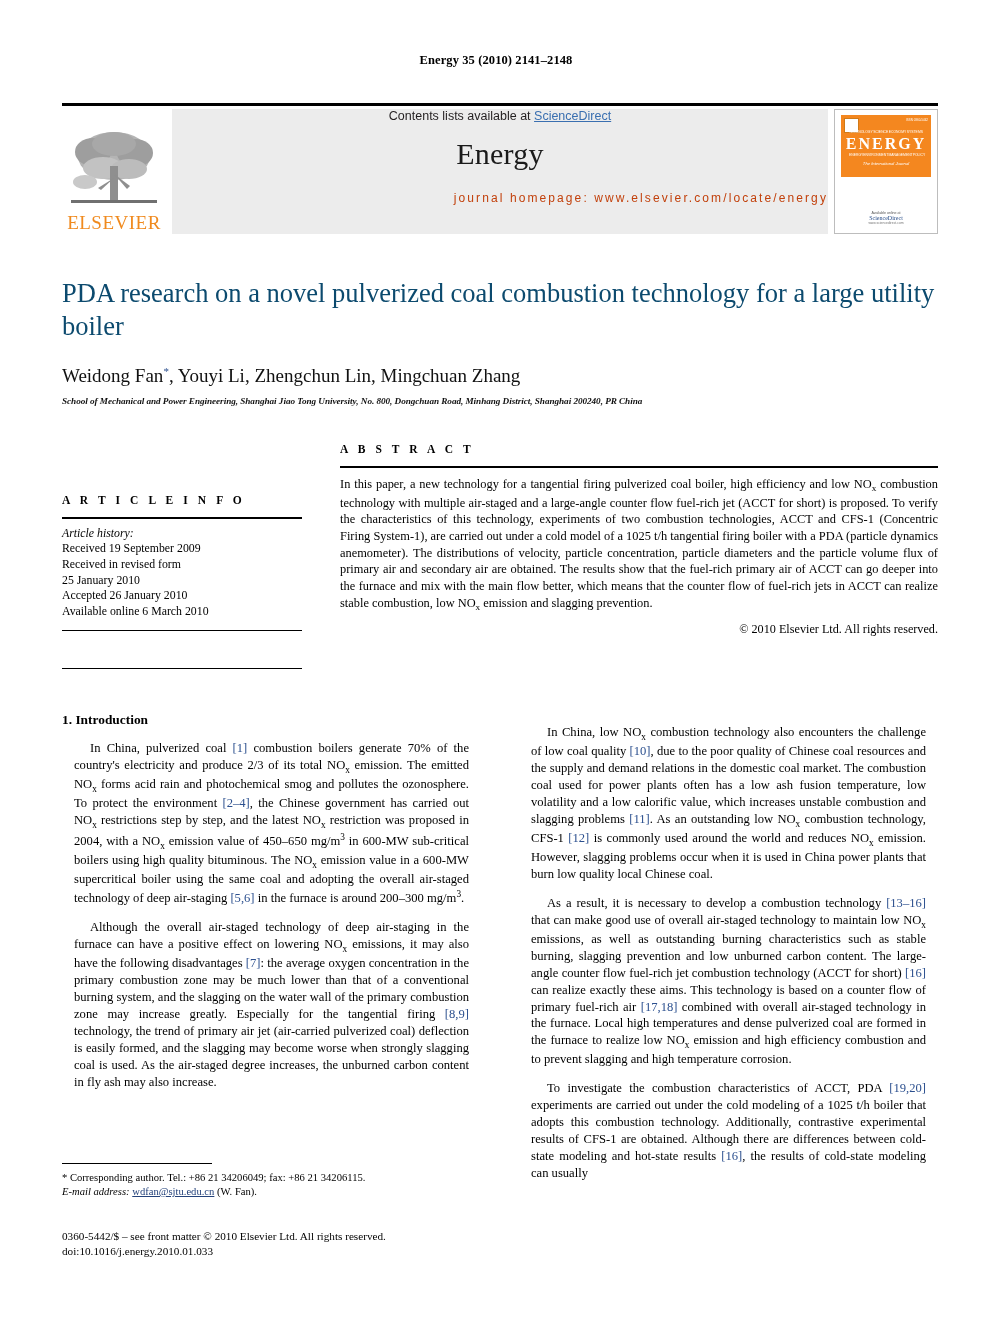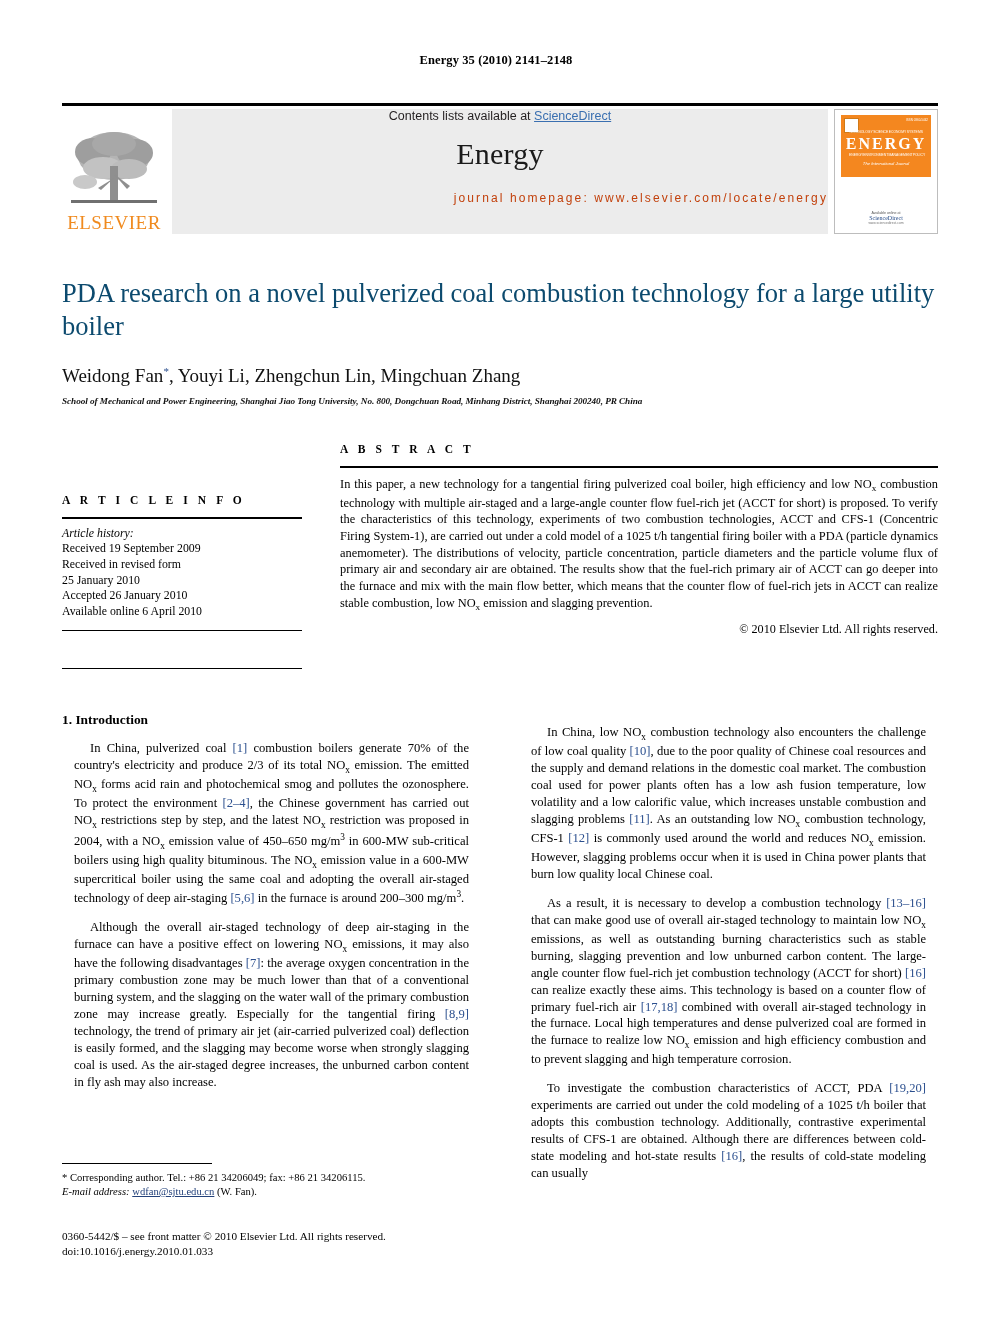--- a/index.html
+++ b/index.html
@@ -361,21 +361,21 @@
 
     <div class="col-info">
       <div class="sec-head">A R T I C L E   I N F O</div>
       <div class="rule-thick"></div>
       <div class="info-body">
         <div class="ital">Article history:</div>
         <div>Received 19 September 2009</div>
         <div>Received in revised form</div>
         <div>25 January 2010</div>
         <div>Accepted 26 January 2010</div>
-        <div>Available online 6 April 2010</div>
+        <div>Available online 6 March 2010</div>
       </div>
       <div class="rule-thin"></div>
     </div>
 
     <div class="col-abs">
       <div class="sec-head">A B S T R A C T</div>
       <div class="rule-thick"></div>
       <div class="abs-body">In this paper, a new technology for a tangential firing pulverized coal boiler, high efficiency and low NO<sub>x</sub> combustion technology with multiple air-staged and a large-angle counter flow fuel-rich jet (ACCT for short) is proposed. To verify the characteristics of this technology, experiments of two combustion technologies, ACCT and CFS-1 (Concentric Firing System-1), are carried out under a cold model of a 1025&nbsp;t/h tangential firing boiler with a PDA (particle dynamics anemometer). The distributions of velocity, particle concentration, particle diameters and the particle volume flux of primary air and secondary air are obtained. The results show that the fuel-rich primary air of ACCT can go deeper into the furnace and mix with the main flow better, which means that the counter flow of fuel-rich jets in ACCT can realize stable combustion, low NO<sub>x</sub> emission and slagging prevention.</div>
       <div class="copyright">© 2010 Elsevier Ltd. All rights reserved.</div>
     </div>

